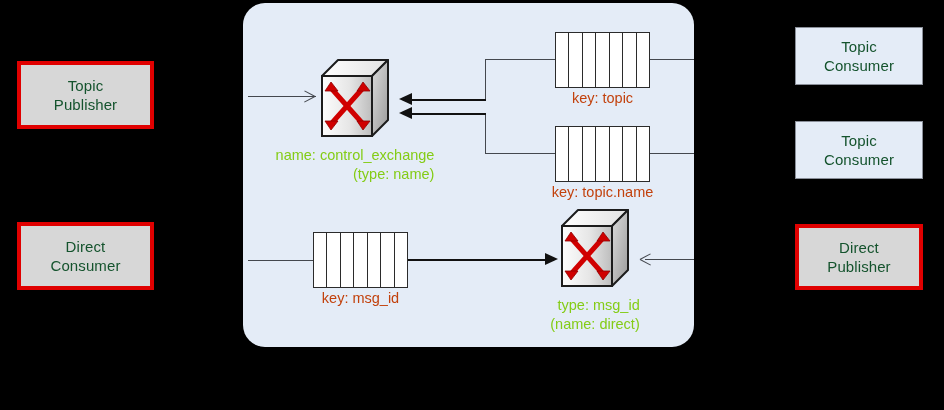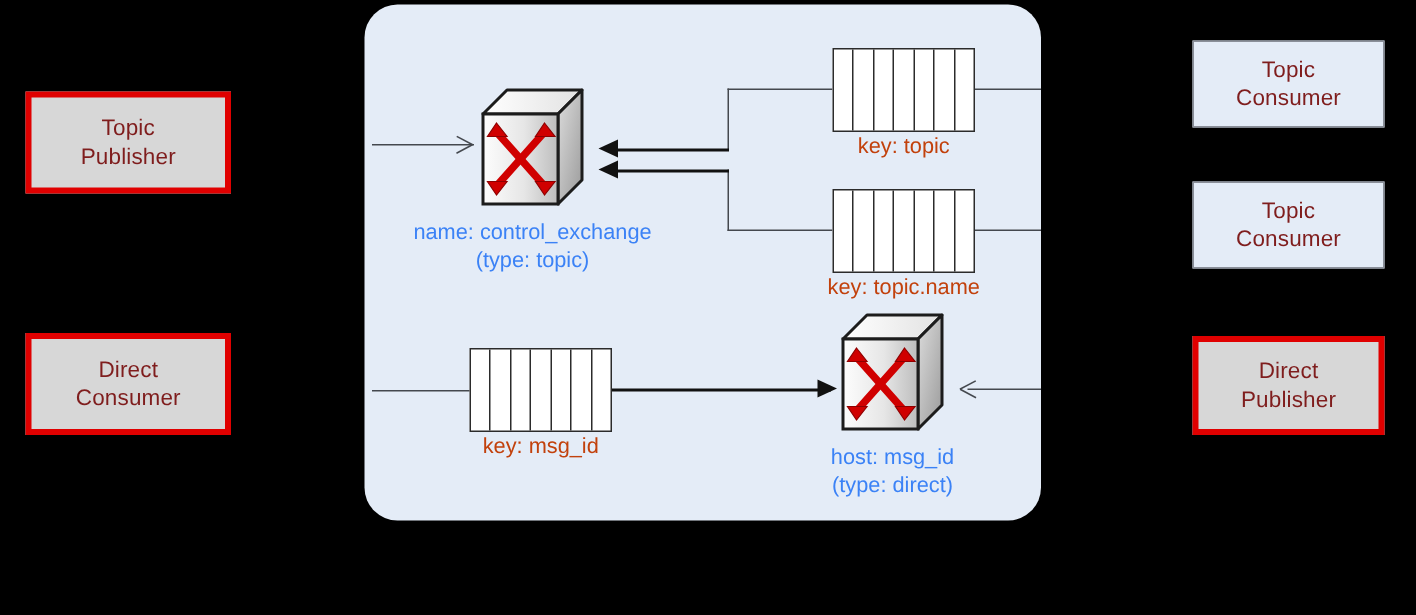--- a/index.html
+++ b/index.html
@@ -38,21 +38,21 @@
   .actor {
     position: absolute;
     box-sizing: border-box;
     display: flex;
     align-items: center;
     justify-content: center;
     text-align: center;
     line-height: 1.30;
     font-size: 15px;
     letter-spacing: 0.1px;
-    color: #7f1d1d;
+    color: #14532d;
   }
   .actor.publisher {
     background: #d7d7d7;
     border: 4px solid #e00000;
   }
   .actor.consumer {
     background: #e4ecf7;
     border: 1px solid #8a8f99;
   }
 
@@ -95,25 +95,25 @@
   #queue-topic       { left: 555px; top: 32px;  width: 95px; }
   #queue-topic-host  { left: 555px; top: 126px; width: 95px; }
   #queue-msg-id      { left: 313px; top: 232px; width: 95px; }
 
   
   .exchange { position: absolute; }
   .exchange .exlabel {
     position: absolute;
     left: 50%;
     transform: translateX(-50%);
-    text-align: center;
+    text-align: right;
     white-space: nowrap;
     font-size: 14.5px;
     line-height: 1.30;
-    color: #3b82f6;
+    color: #84cc16;
   }
   #exchange-control { left: 318px; top: 58px;  width: 74px; height: 84px; }
   #exchange-control .exlabel { top: 88px; }
   #exchange-msgid   { left: 558px; top: 208px; width: 74px; height: 84px; }
   #exchange-msgid .exlabel { top: 88px; }
 
   
   .ln {
     position: absolute;
     background: #44484e;
@@ -218,43 +218,43 @@
       </g>
       <g fill="#d00000" stroke="#8f0000" stroke-width="0.8">
         <polygon points="13,24 20,33 7,33"></polygon>
         <polygon points="45,24 52,33 39,33"></polygon>
         <polygon points="13,72 7,63 20,63"></polygon>
         <polygon points="45,72 39,63 52,63"></polygon>
       </g>
     </svg>
     <div class="exlabel">
       <div>name: control_exchange</div>
-      <div>(type: topic)</div>
+      <div>(type: name)</div>
     </div>
   </div>
 
   <div class="exchange" id="exchange-msgid">
     <svg width="74" height="84" viewBox="0 0 74 84">
       <polygon points="4,18 20,2 70,2 54,18" fill="url(#gTop)" stroke="#1c1c1c" stroke-width="2" stroke-linejoin="round"></polygon>
       <polygon points="54,18 70,2 70,62 54,78" fill="url(#gSide)" stroke="#1c1c1c" stroke-width="2" stroke-linejoin="round"></polygon>
       <rect x="4" y="18" width="50" height="60" fill="url(#gFront)" stroke="#1c1c1c" stroke-width="2"></rect>
       <g stroke="#d00000" stroke-width="5" stroke-linecap="round" fill="none">
         <path d="M13,30 L45,66"></path>
         <path d="M45,30 L13,66"></path>
       </g>
       <g fill="#d00000" stroke="#8f0000" stroke-width="0.8">
         <polygon points="13,24 20,33 7,33"></polygon>
         <polygon points="45,24 52,33 39,33"></polygon>
         <polygon points="13,72 7,63 20,63"></polygon>
         <polygon points="45,72 39,63 52,63"></polygon>
       </g>
     </svg>
     <div class="exlabel">
-      <div>host: msg_id</div>
-      <div>(type: direct)</div>
+      <div>type: msg_id</div>
+      <div>(name: direct)</div>
     </div>
   </div>
 
   <div class="queue" id="queue-topic">
     <div class="qbox">
       <span></span>
         <span></span>
         <span></span>
         <span></span>
         <span></span>

